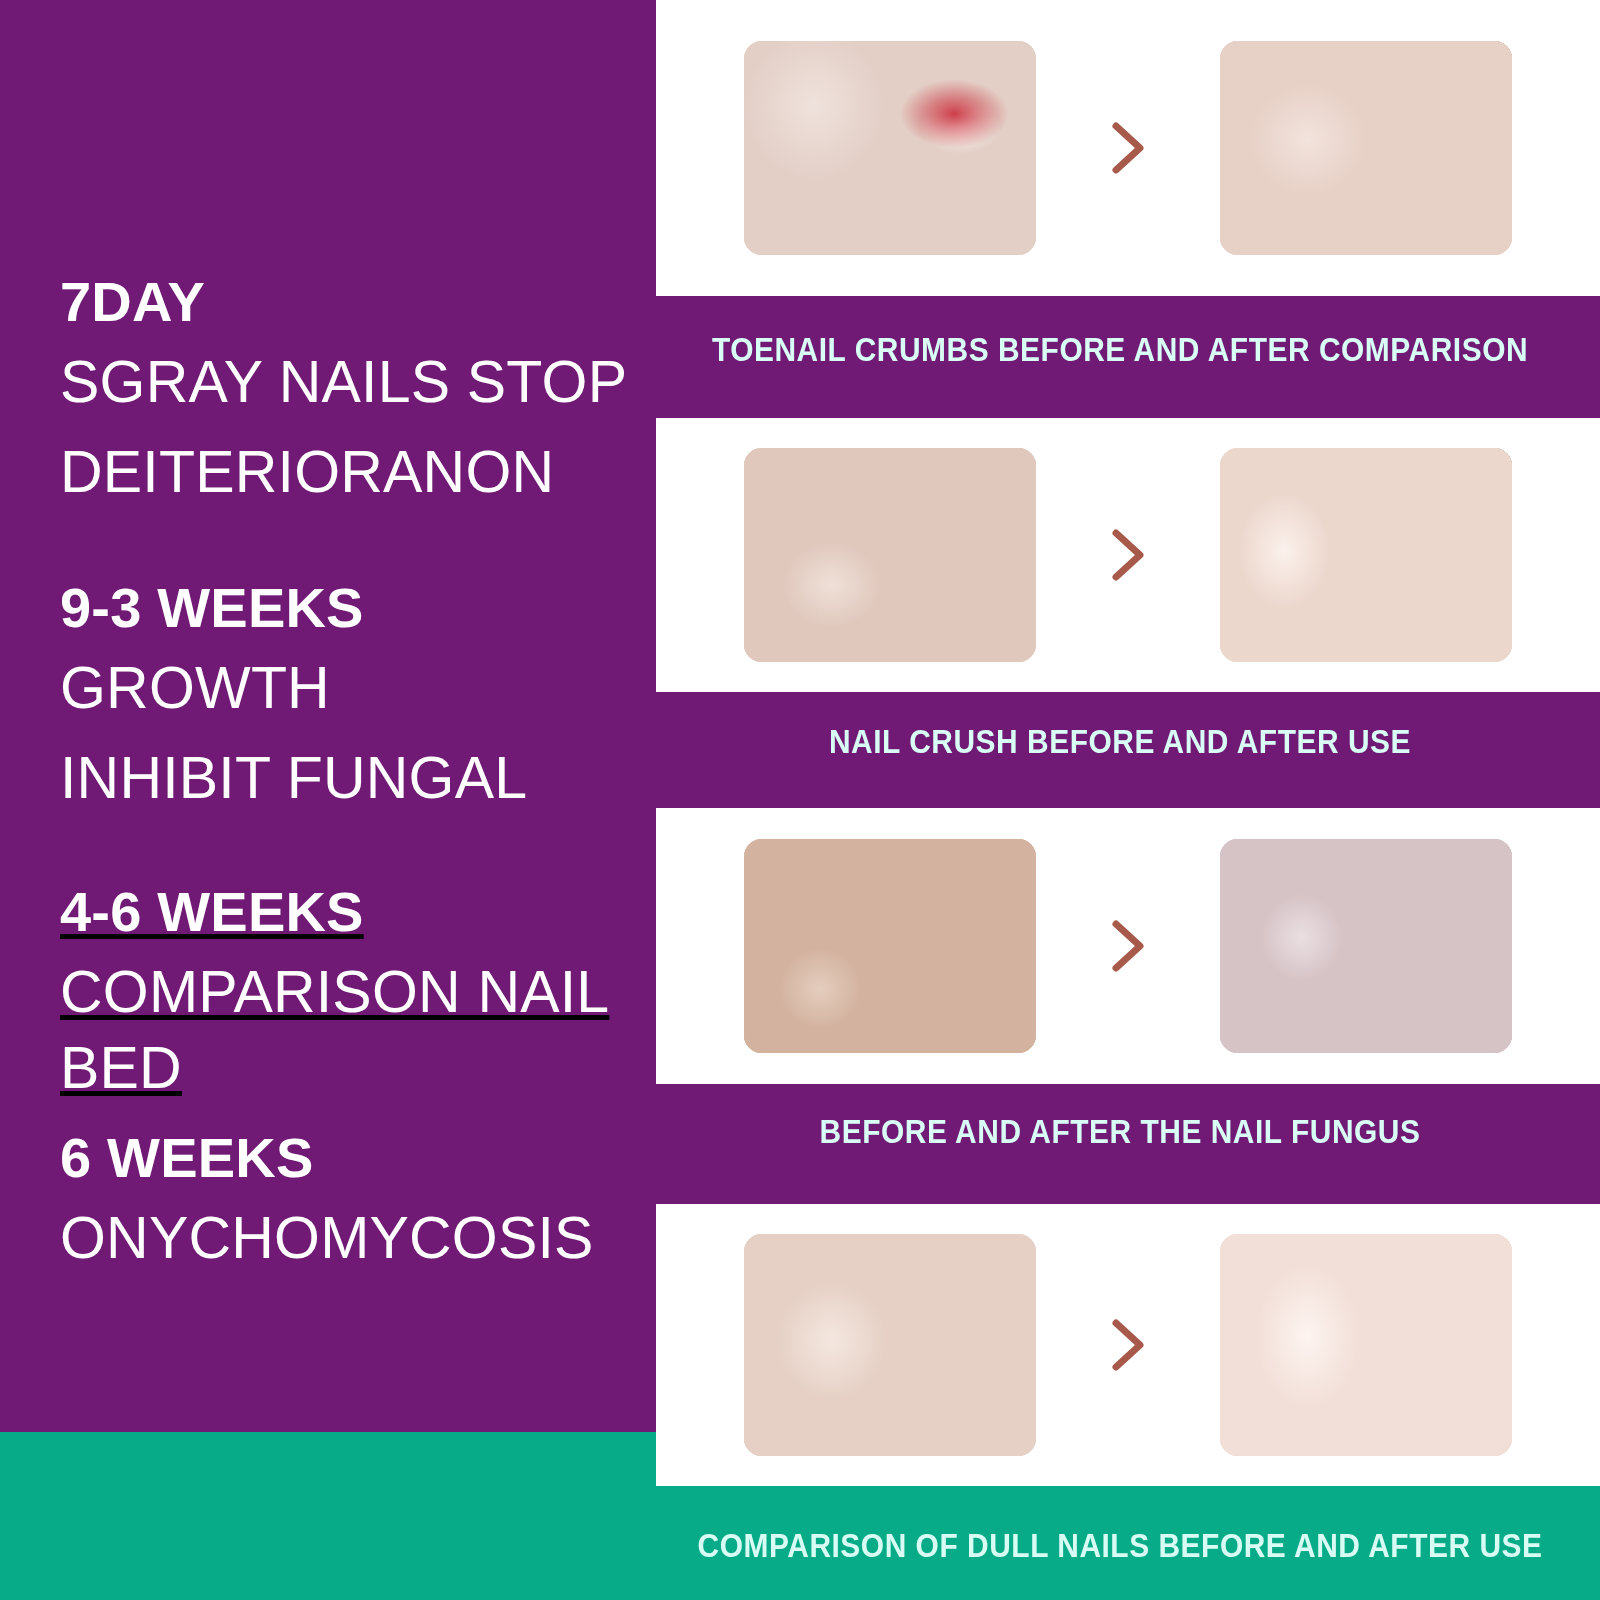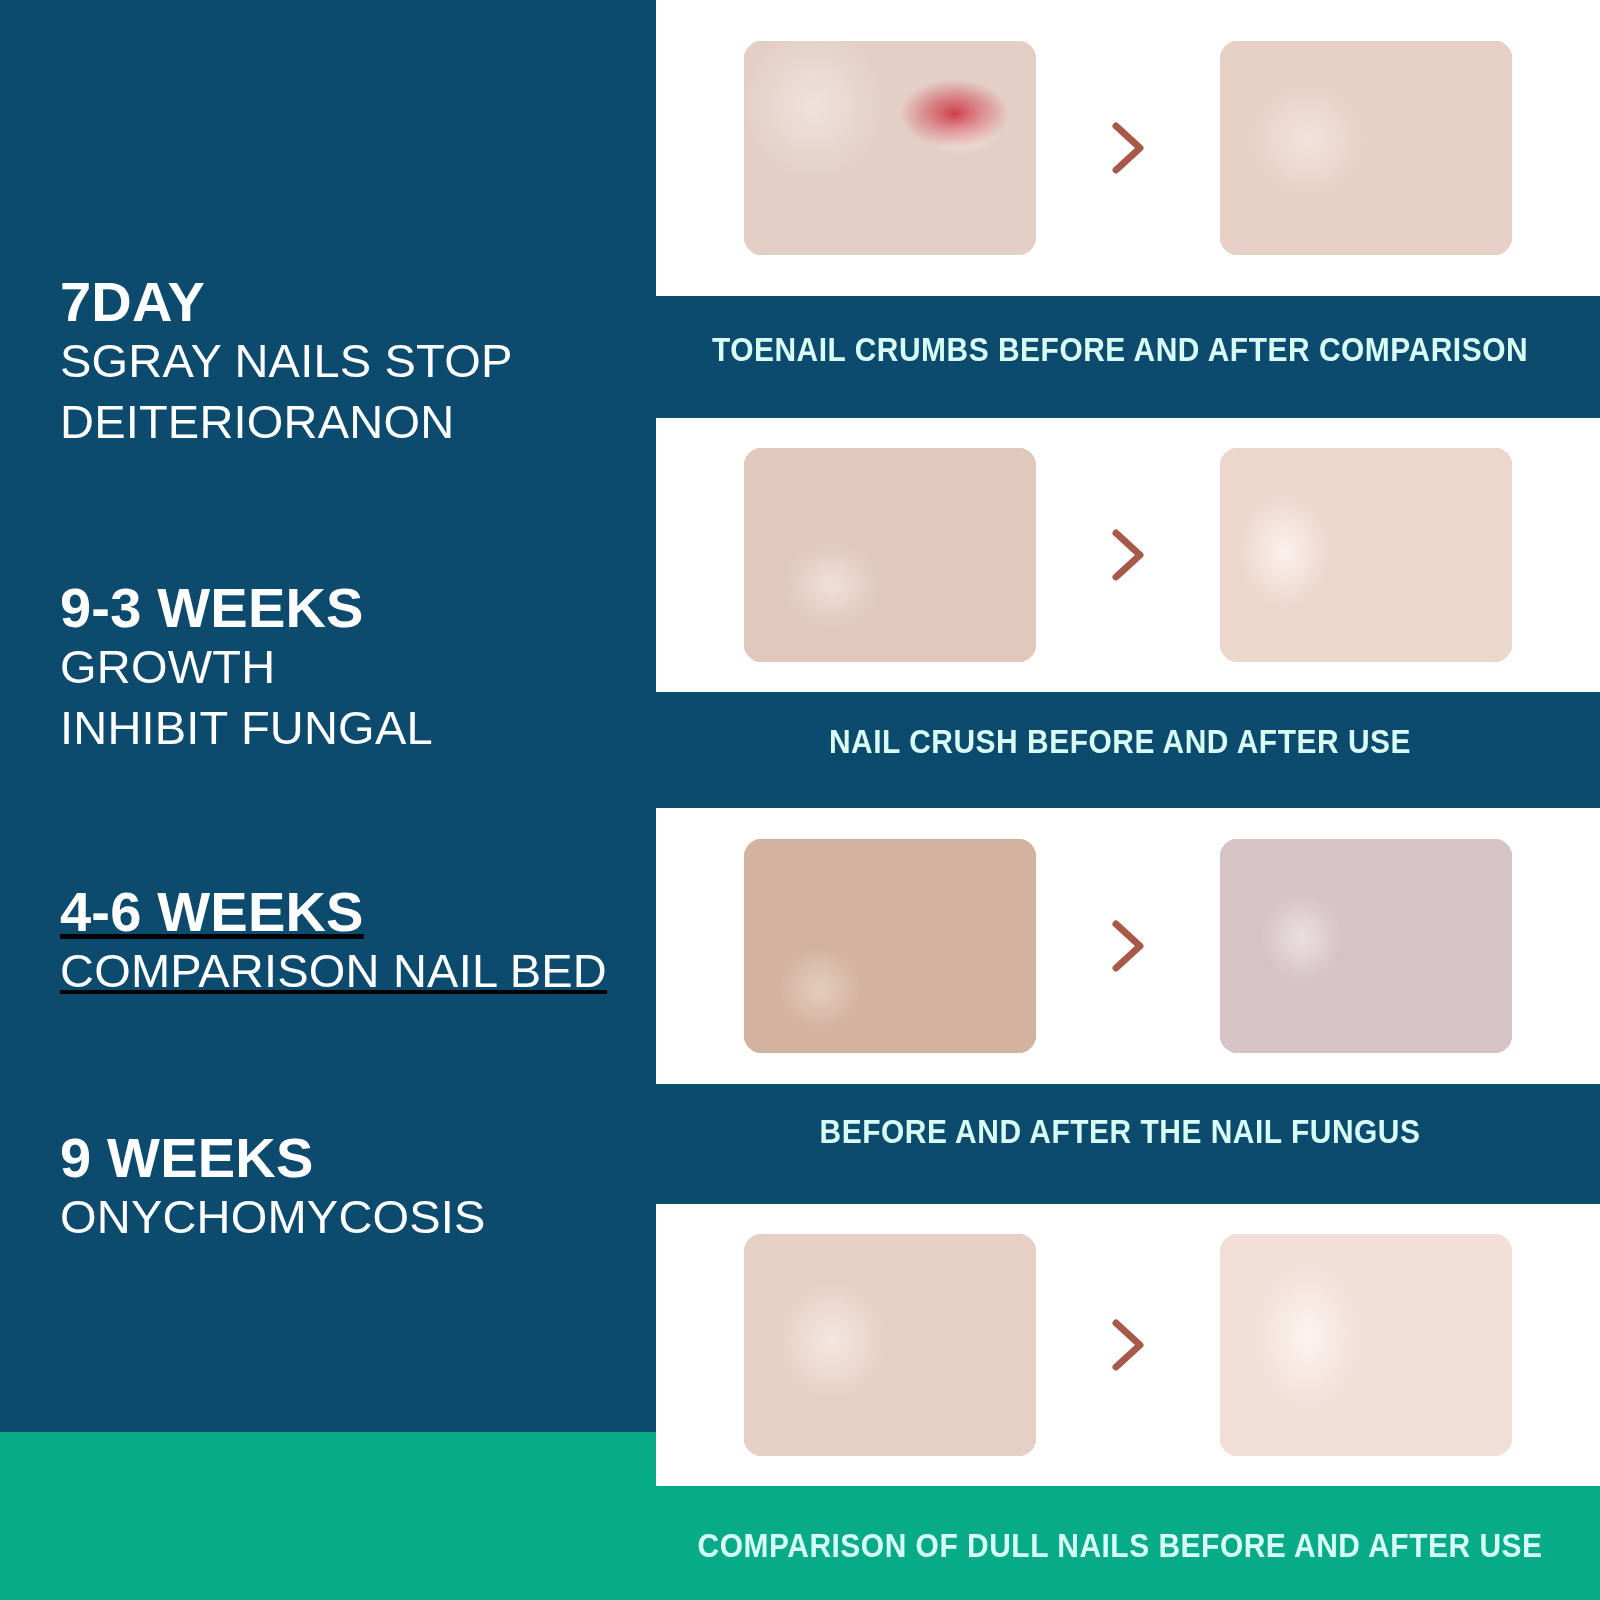--- a/index.html
+++ b/index.html
@@ -7,21 +7,21 @@
   html, body {
     width:1600px; height:1600px;
     background:#07ab87;
     font-family:"Liberation Sans", sans-serif;
     overflow:hidden;
   }
 
   #page {
     position:relative;
     width:1600px; height:1432px;
-    background:#0c4a6e;
+    background:#701a75;
   }
 
   
   #timeline {
     position:absolute;
     left:0; top:0;
     width:640px; height:1600px;
     padding-left:60px;
     display:flex;
     flex-direction:column;
@@ -35,25 +35,26 @@
 
   .tl-dur {
     font-size:56px;
     font-weight:700;
     color:#ffffff;
     letter-spacing:0.2px;
     line-height:1.06;
     white-space:nowrap;
   }
   .tl-desc {
-    font-size:47px;
+    font-size:59px;
     font-weight:400;
     color:#ffffff;
     line-height:1.28;
     letter-spacing:0.2px;
+    margin-top:14px;
   }
 
   
   #panels {
     position:absolute;
     left:640px; top:0;
     width:960px; height:1600px;
   }
 
   .panel {
@@ -194,21 +195,21 @@
       <div class="tl-desc">GROWTH</div>
       <div class="tl-desc">INHIBIT FUNGAL</div>
     </div>
 
     <div class="tl-block b2">
       <div class="tl-dur">4-6 WEEKS</div>
       <div class="tl-desc">COMPARISON NAIL BED</div>
     </div>
 
     <div class="tl-block b3">
-      <div class="tl-dur">9 WEEKS</div>
+      <div class="tl-dur">6 WEEKS</div>
       <div class="tl-desc">ONYCHOMYCOSIS</div>
     </div>
 
   </div>
 
   <div id="panels">
 
     <div class="panel p0">
       <div class="pair">
         <div class="thumb">

